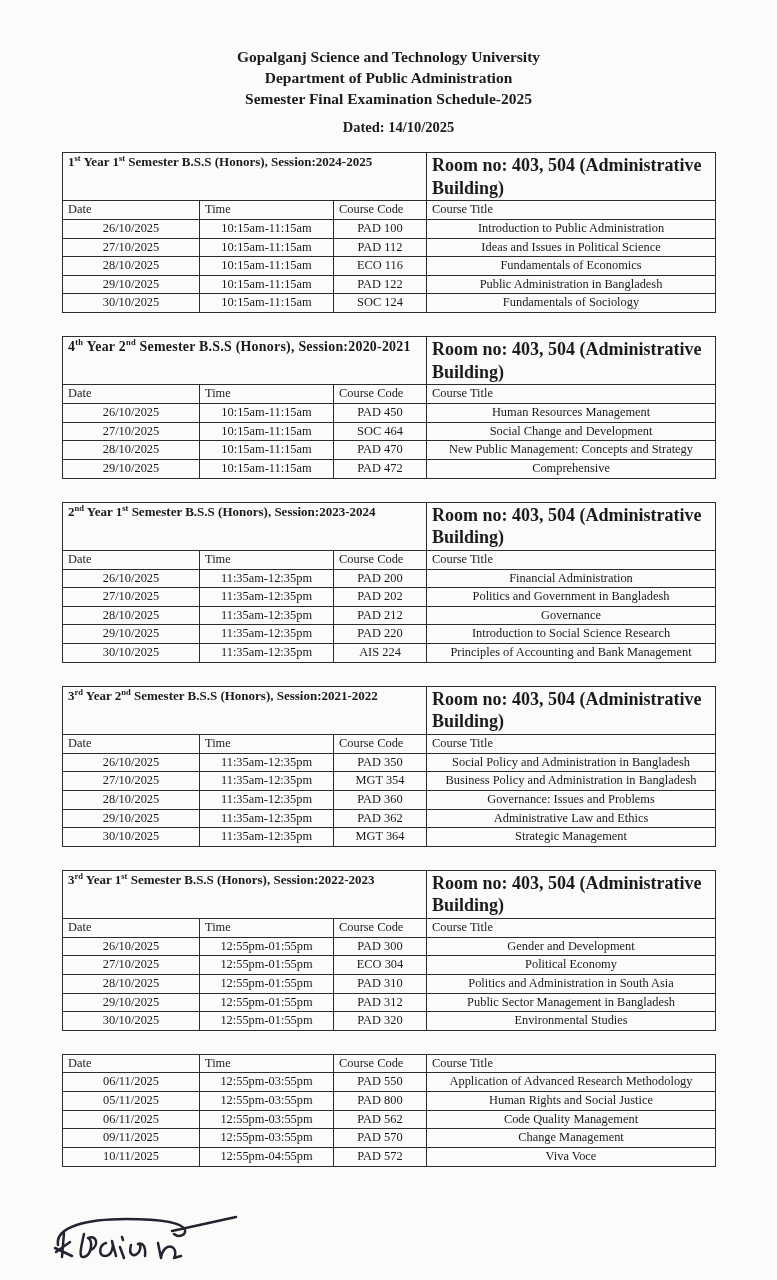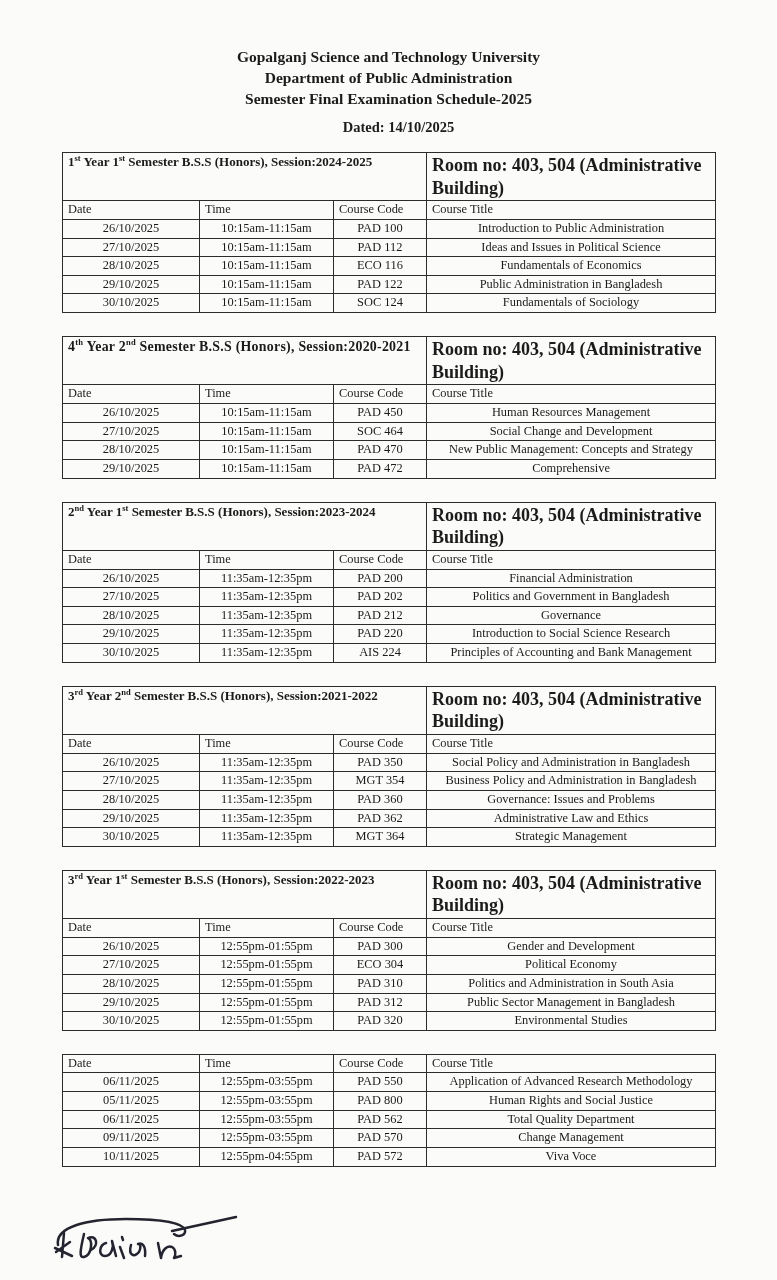--- a/index.html
+++ b/index.html
@@ -343,21 +343,21 @@
         <tr>
           <td class="c0">05/11/2025</td>
           <td class="c1">12:55pm-03:55pm</td>
           <td class="c2">PAD 800</td>
           <td class="c3">Human Rights and Social Justice</td>
         </tr>
         <tr>
           <td class="c0">06/11/2025</td>
           <td class="c1">12:55pm-03:55pm</td>
           <td class="c2">PAD 562</td>
-          <td class="c3">Total Quality Department</td>
+          <td class="c3">Code Quality Management</td>
         </tr>
         <tr>
           <td class="c0">09/11/2025</td>
           <td class="c1">12:55pm-03:55pm</td>
           <td class="c2">PAD 570</td>
           <td class="c3">Change Management</td>
         </tr>
         <tr>
           <td class="c0">10/11/2025</td>
           <td class="c1">12:55pm-04:55pm</td>

